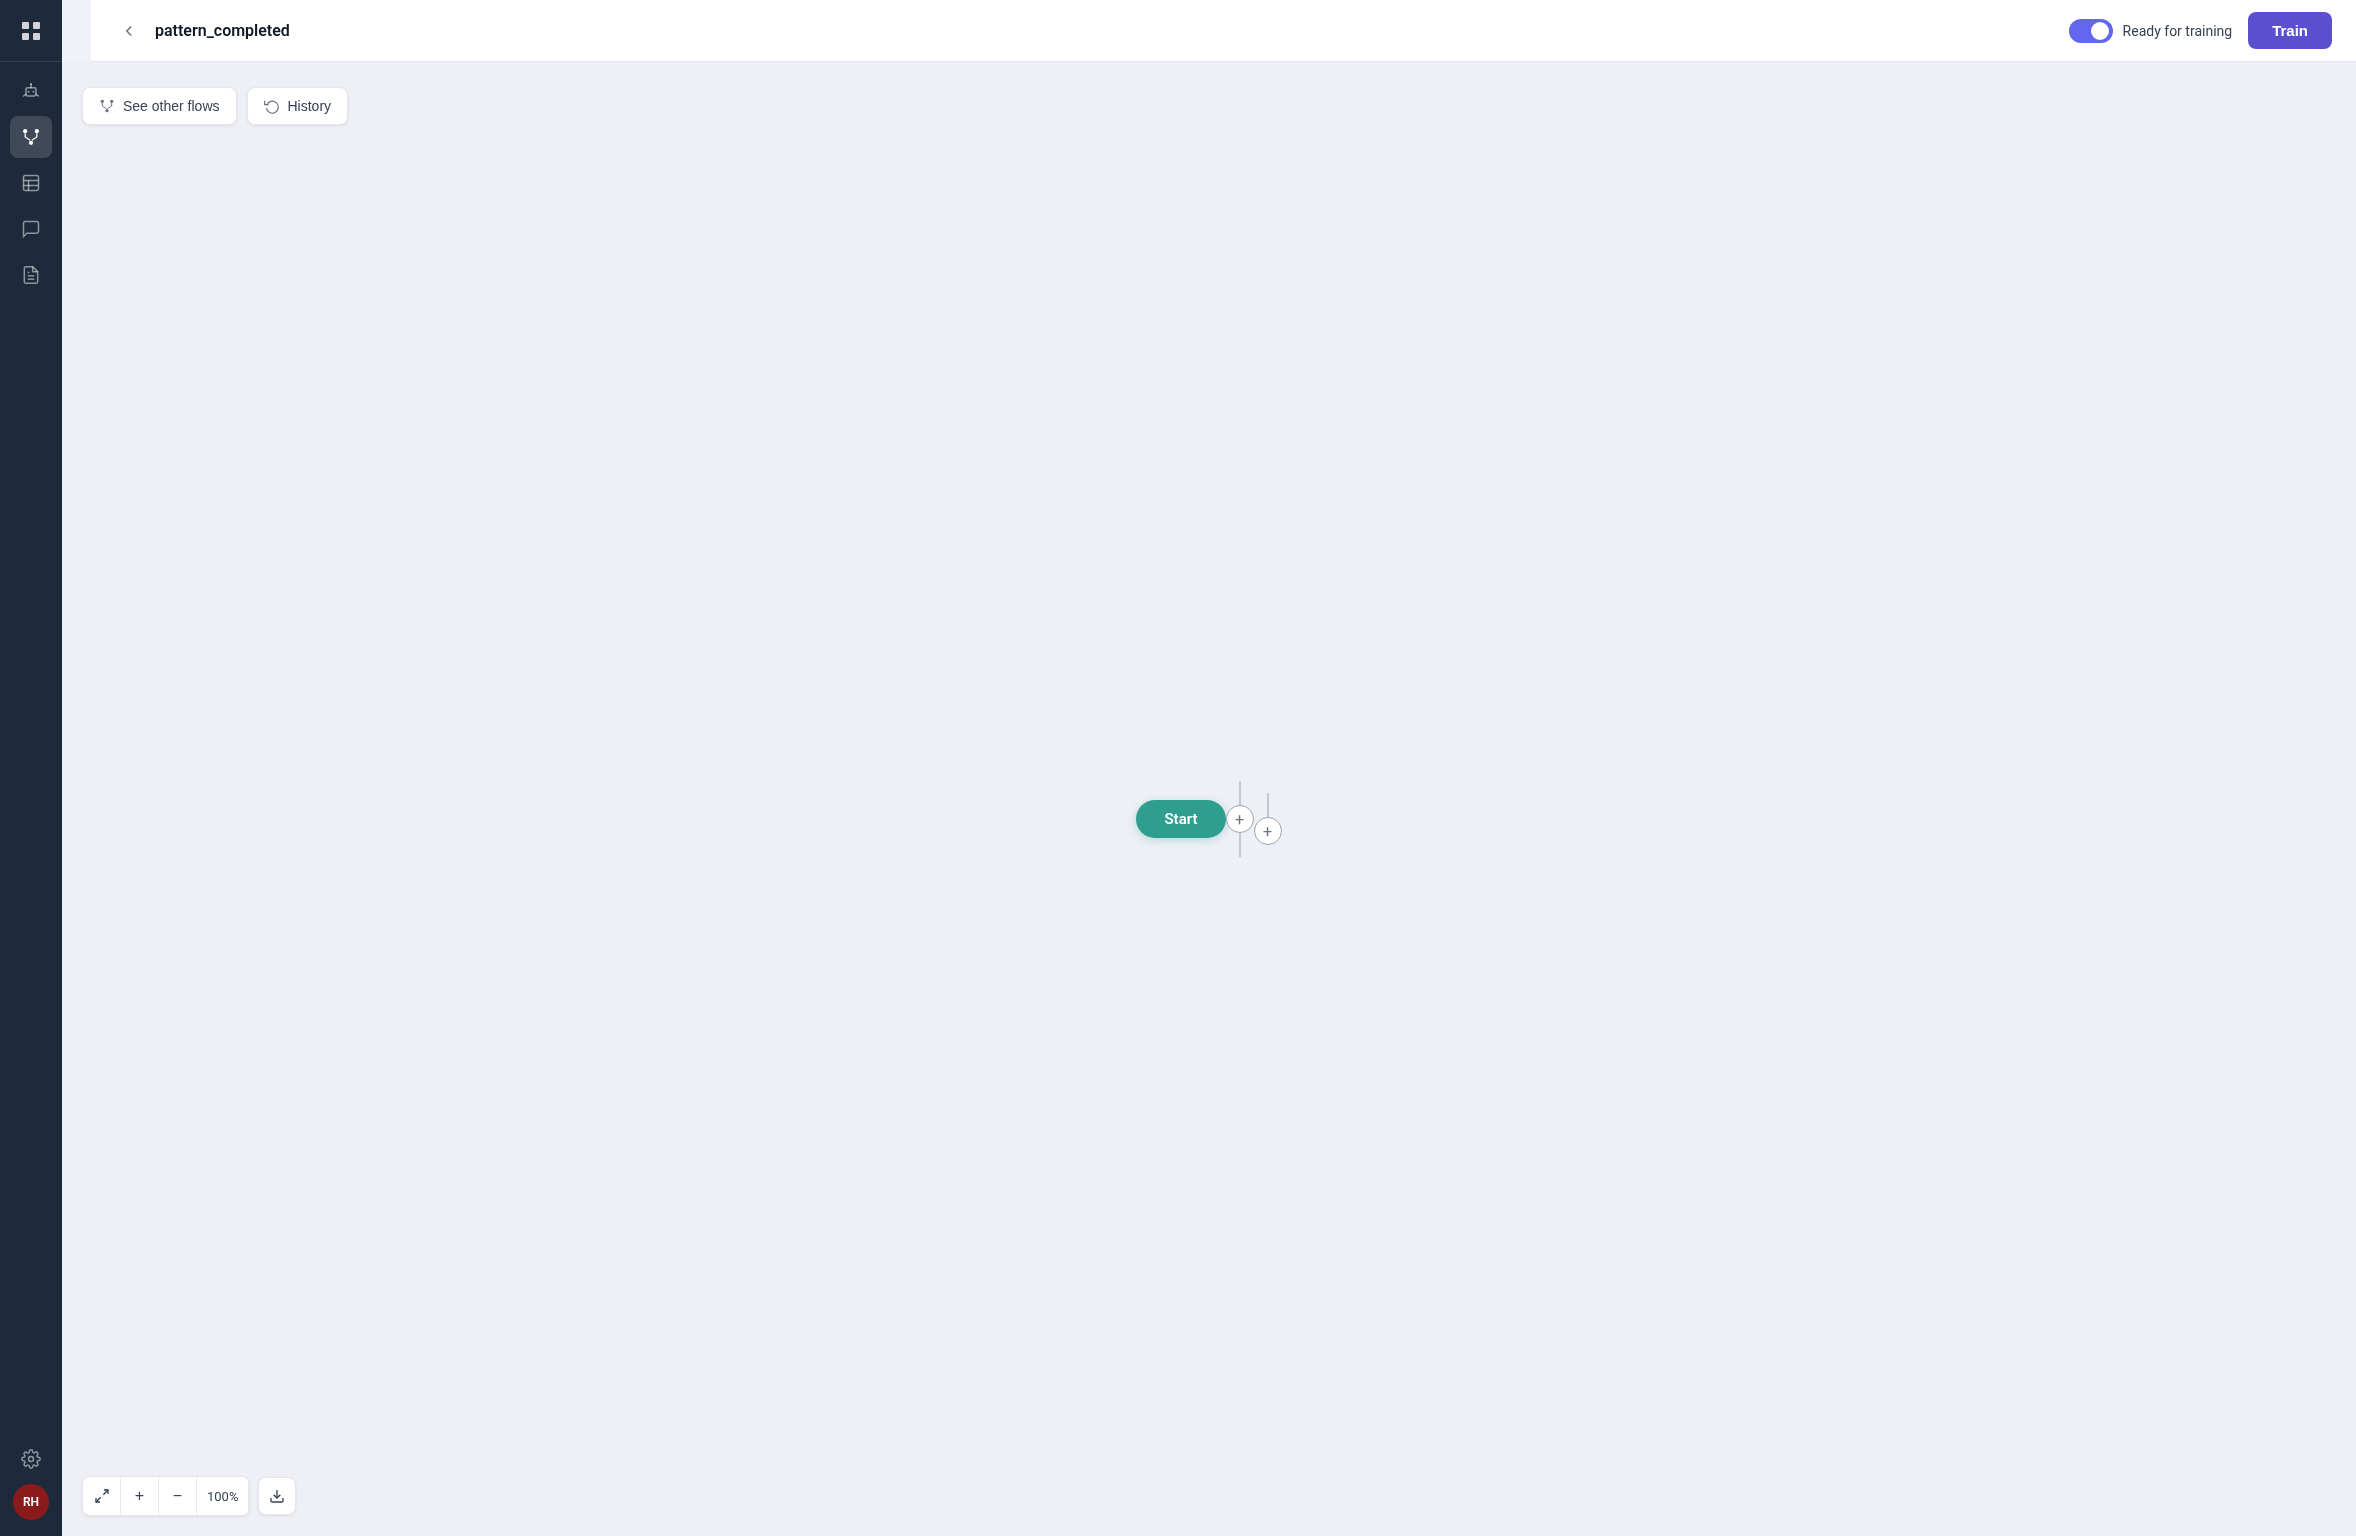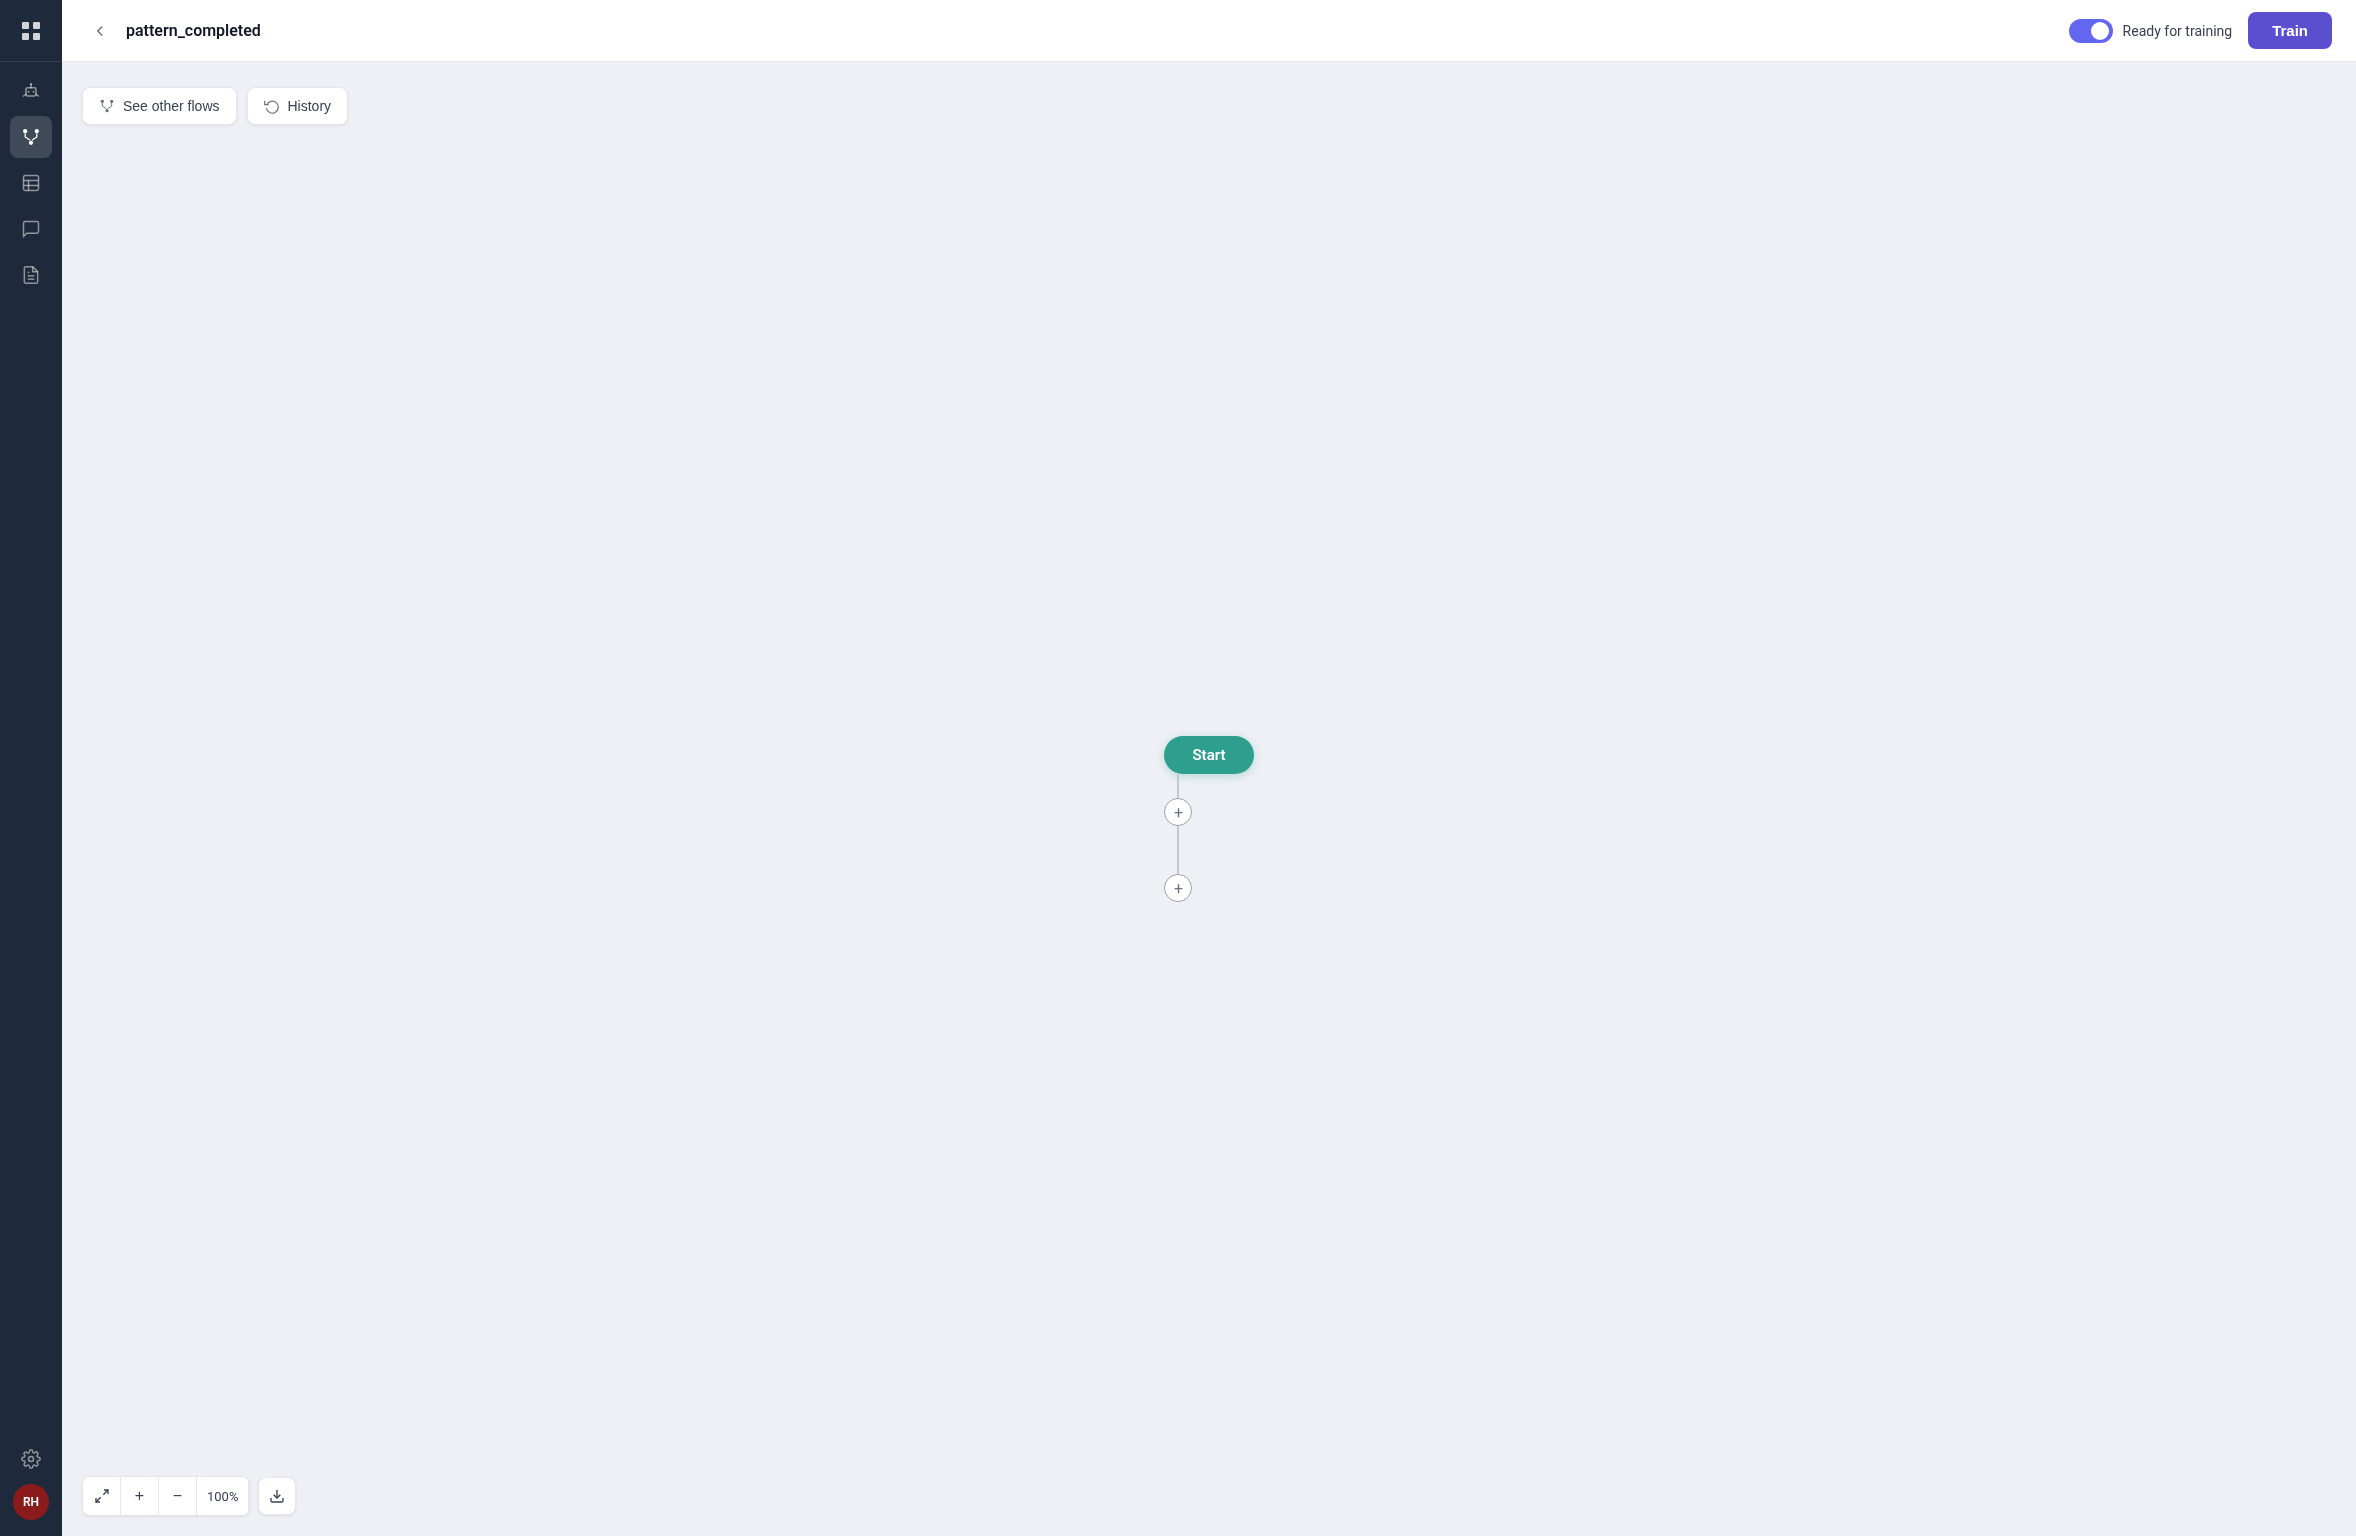--- a/index.html
+++ b/index.html
@@ -74,20 +74,21 @@
     
     .header {
       height: 62px;
       background: white;
       border-bottom: 1px solid #e5e7eb;
       display: flex;
       align-items: center;
       padding: 0 24px;
       gap: 12px;
       flex-shrink: 0;
+      margin-left: 29px;
     }
     .header-back {
       width: 28px;
       height: 28px;
       display: flex;
       align-items: center;
       justify-content: center;
       cursor: pointer;
       color: #6b7280;
     }
@@ -175,22 +176,22 @@
     
     .flow-canvas {
       position: absolute;
       top: 0; left: 0; right: 0; bottom: 0;
       display: flex;
       align-items: center;
       justify-content: center;
     }
     .flow-content {
       display: flex;
-      flex-direction: column;
-      align-items: flex-start;
+      flex-direction: row;
+      align-items: center;
       gap: 0;
       position: relative;
       top: 20px;
     }
 
     
     .start-node {
       background: #2e9e8f;
       color: white;
       border-radius: 20px;

